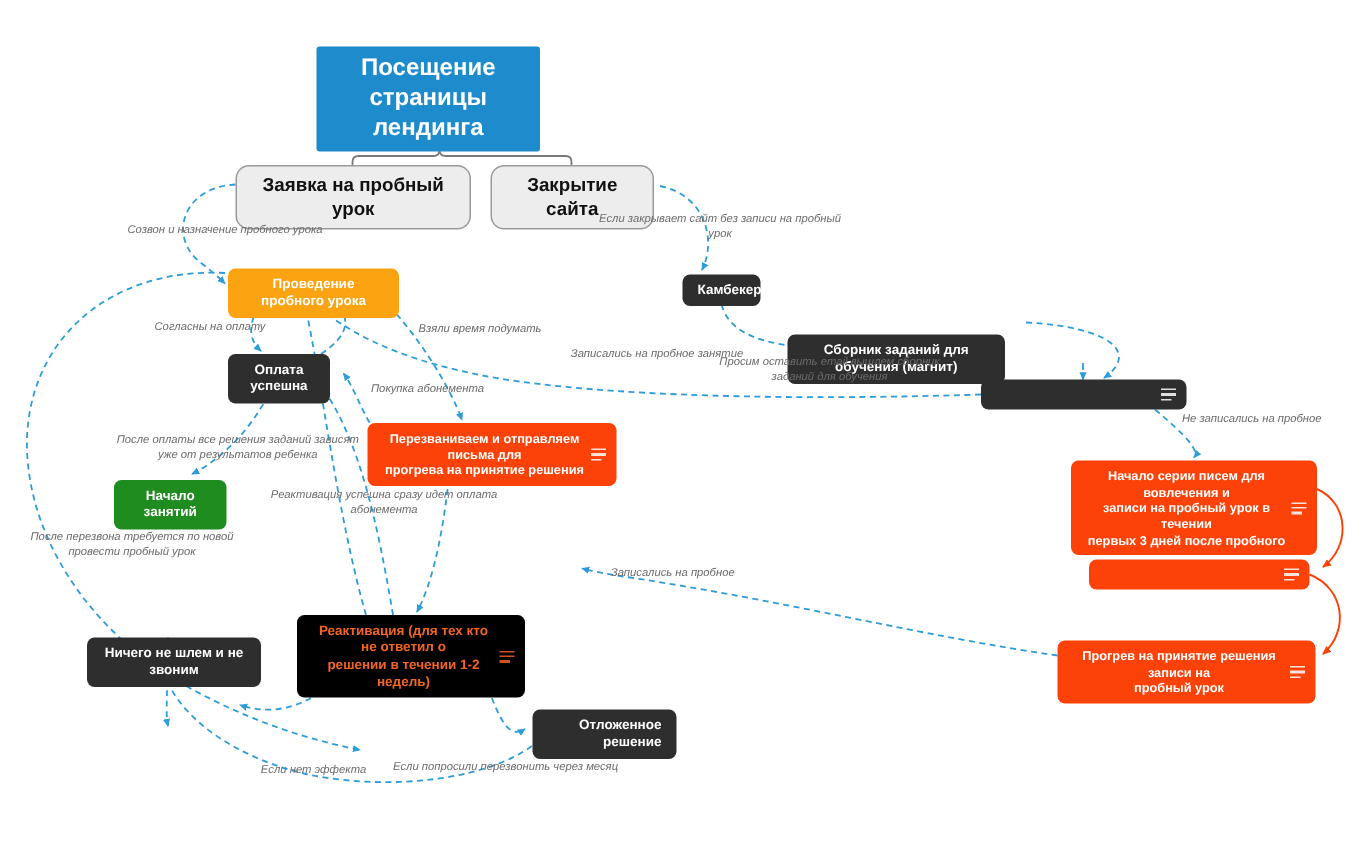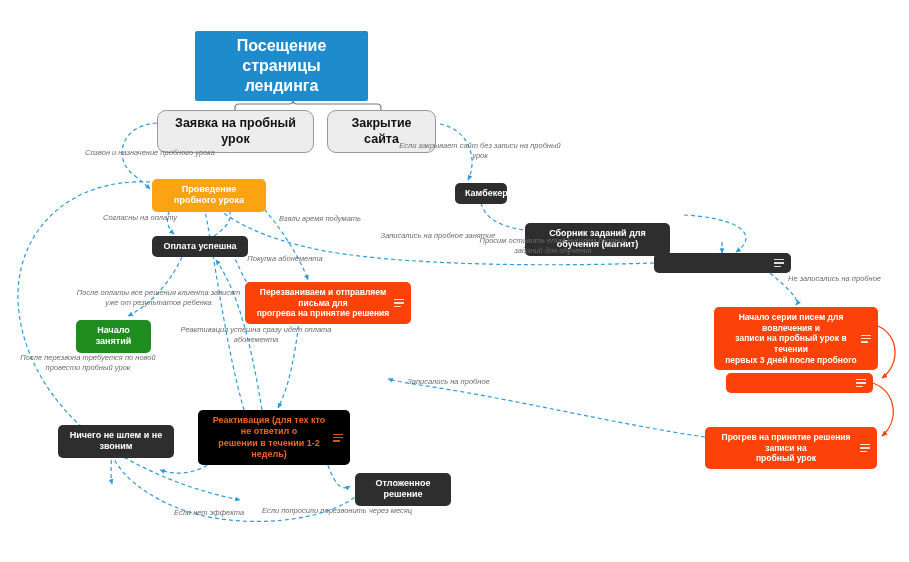--- a/index.html
+++ b/index.html
@@ -151,34 +151,34 @@
       <path d="M 654 263 C 500 268 380 262 320 250 C 260 238 230 220 206 200" fill="none" stroke="#2D9CDB" stroke-width="1.2" stroke-dasharray="4 3" marker-end="url(#ah-blue)"></path>
       <path d="M 770 273 C 790 290 800 300 796 305" fill="none" stroke="#2D9CDB" stroke-width="1.2" stroke-dasharray="4 3" marker-end="url(#ah-blue)"></path>
       <path d="M 878 326 C 900 336 900 365 882 378" fill="none" stroke="#FC4208" stroke-width="1.3" marker-end="url(#ah-red)"></path>
       <path d="M 873 383 C 896 392 900 420 882 436" fill="none" stroke="#FC4208" stroke-width="1.3" marker-end="url(#ah-red)"></path>
       <path d="M 705 437 C 620 425 520 400 420 385 C 400 382 392 380 388 379" fill="none" stroke="#2D9CDB" stroke-width="1.2" stroke-dasharray="4 3" marker-end="url(#ah-blue)"></path>
       <path d="M 604 240 C 604 232 604 228 604 226" fill="none" stroke="#2D9CDB" stroke-width="1.2" stroke-dasharray="4 3" marker-end="url(#ah-blue)"></path>
       <path d="M 722 246 C 722 240 722 236 722 253" fill="none" stroke="#2D9CDB" stroke-width="1.2" stroke-dasharray="4 3" marker-end="url(#ah-blue)"></path>
     </svg>
 
   <div id="nodes-layer">
-      <div class="node n-root" style="left: 195px; top: 31px; width: 173px; min-height: 56px;">
+      <div class="node n-root" style="left: 211px; top: 31px; width: 149px; min-height: 56px;">
         <span class="nlabel" style="white-space: pre-line;">Посещение
 страницы лендинга</span>
       </div>
       <div class="node n-grey" style="left: 157px; top: 110px; width: 157px; min-height: 26px;">
         <span class="nlabel" style="white-space: pre-line;">Заявка на пробный урок</span>
       </div>
       <div class="node n-grey" style="left: 327px; top: 110px; width: 109px; min-height: 26px;">
         <span class="nlabel" style="white-space: pre-line;">Закрытие сайта</span>
       </div>
       <div class="node n-orange" style="left: 152px; top: 179px; width: 114px; min-height: 20px;">
         <span class="nlabel" style="white-space: pre-line;">Проведение пробного урока</span>
       </div>
-      <div class="node n-dark" style="left: 152px; top: 236px; width: 96px; min-height: 21px;">
+      <div class="node n-dark" style="left: 152px; top: 236px; width: 68px; min-height: 21px;">
         <span class="nlabel" style="white-space: pre-line;">Оплата успешна</span>
       </div>
       <div class="node n-dark" style="left: 455px; top: 183px; width: 52px; min-height: 20px;">
         <span class="nlabel" style="white-space: pre-line;">Камбекер</span>
       </div>
       <div class="node n-dark" style="left: 525px; top: 205px; width: 145px; min-height: 20px; margin-top: 18px;">
         <span class="nlabel" style="white-space: pre-line;">Сборник заданий для обучения (магнит)</span>
       </div>
       <div class="node n-red" style="left: 245px; top: 282px; width: 166px; min-height: 30px; padding-right: 20px;">
         <span class="nlabel" style="white-space: pre-line;">Перезваниваем и отправляем письма для
@@ -231,34 +231,34 @@
         <span class="menu-icon">
           <i></i>
           <i></i>
           <i></i>
         </span>
       </div>
       <div class="node n-dark" style="left: 58px; top: 425px; width: 116px; min-height: 20px;">
         <span class="nlabel" style="white-space: pre-line;">Ничего не шлем и не звоним</span>
       </div>
       <div class="node n-dark" style="left: 355px; top: 473px; width: 96px; min-height: 20px;">
-        <span class="nlabel" style="white-space: pre-line;">Отложенное решение</span>
+        <span class="nlabel" style="white-space: pre-line; text-align: right;">Отложенное решение</span>
       </div>
     </div>
   <div id="labels-layer">
       <div class="edge-label" style="left: 77px; top: 148px; width: 146px;">Созвон  и назначение пробного урока</div>
       <div class="edge-label" style="left: 396px; top: 141px; width: 168px;">Если закрывает сайт без записи на пробный
 урок</div>
       <div class="edge-label" style="left: 97px; top: 213px; width: 86px;">Согласны на оплату</div>
       <div class="edge-label" style="left: 273px; top: 214px; width: 94px;">Взяли время подумать</div>
       <div class="edge-label" style="left: 241px; top: 254px; width: 88px;">Покупка абонемента</div>
       <div class="edge-label" style="left: 375px; top: 231px; width: 126px;">Записались на пробное занятие</div>
       <div class="edge-label" style="left: 477px; top: 236px; width: 152px;">Просим оставить email вышлем сборник
 заданий для обучения</div>
-      <div class="edge-label" style="left: 76px; top: 288px; width: 165px;">После оплаты все решения клиента зависят
+      <div class="edge-label" style="left: 76px; top: 288px; width: 165px;">После оплаты все решения заданий зависят
 уже от результатов ребенка</div>
       <div class="edge-label" style="left: 176px; top: 325px; width: 160px;">Реактивация успешна  сразу идет оплата
 абонемента</div>
       <div class="edge-label" style="left: 14px; top: 353px; width: 148px;">После перезвона  требуется по новой
 провести пробный урок</div>
       <div class="edge-label" style="left: 781px; top: 274px; width: 107px;">Не записались на пробное</div>
       <div class="edge-label" style="left: 401px; top: 377px; width: 95px;">Записались на пробное</div>
       <div class="edge-label" style="left: 170px; top: 508px; width: 78px;">Если нет эффекта</div>
       <div class="edge-label" style="left: 256px; top: 506px; width: 162px;">Если попросили перезвонить через месяц</div>
     </div>

